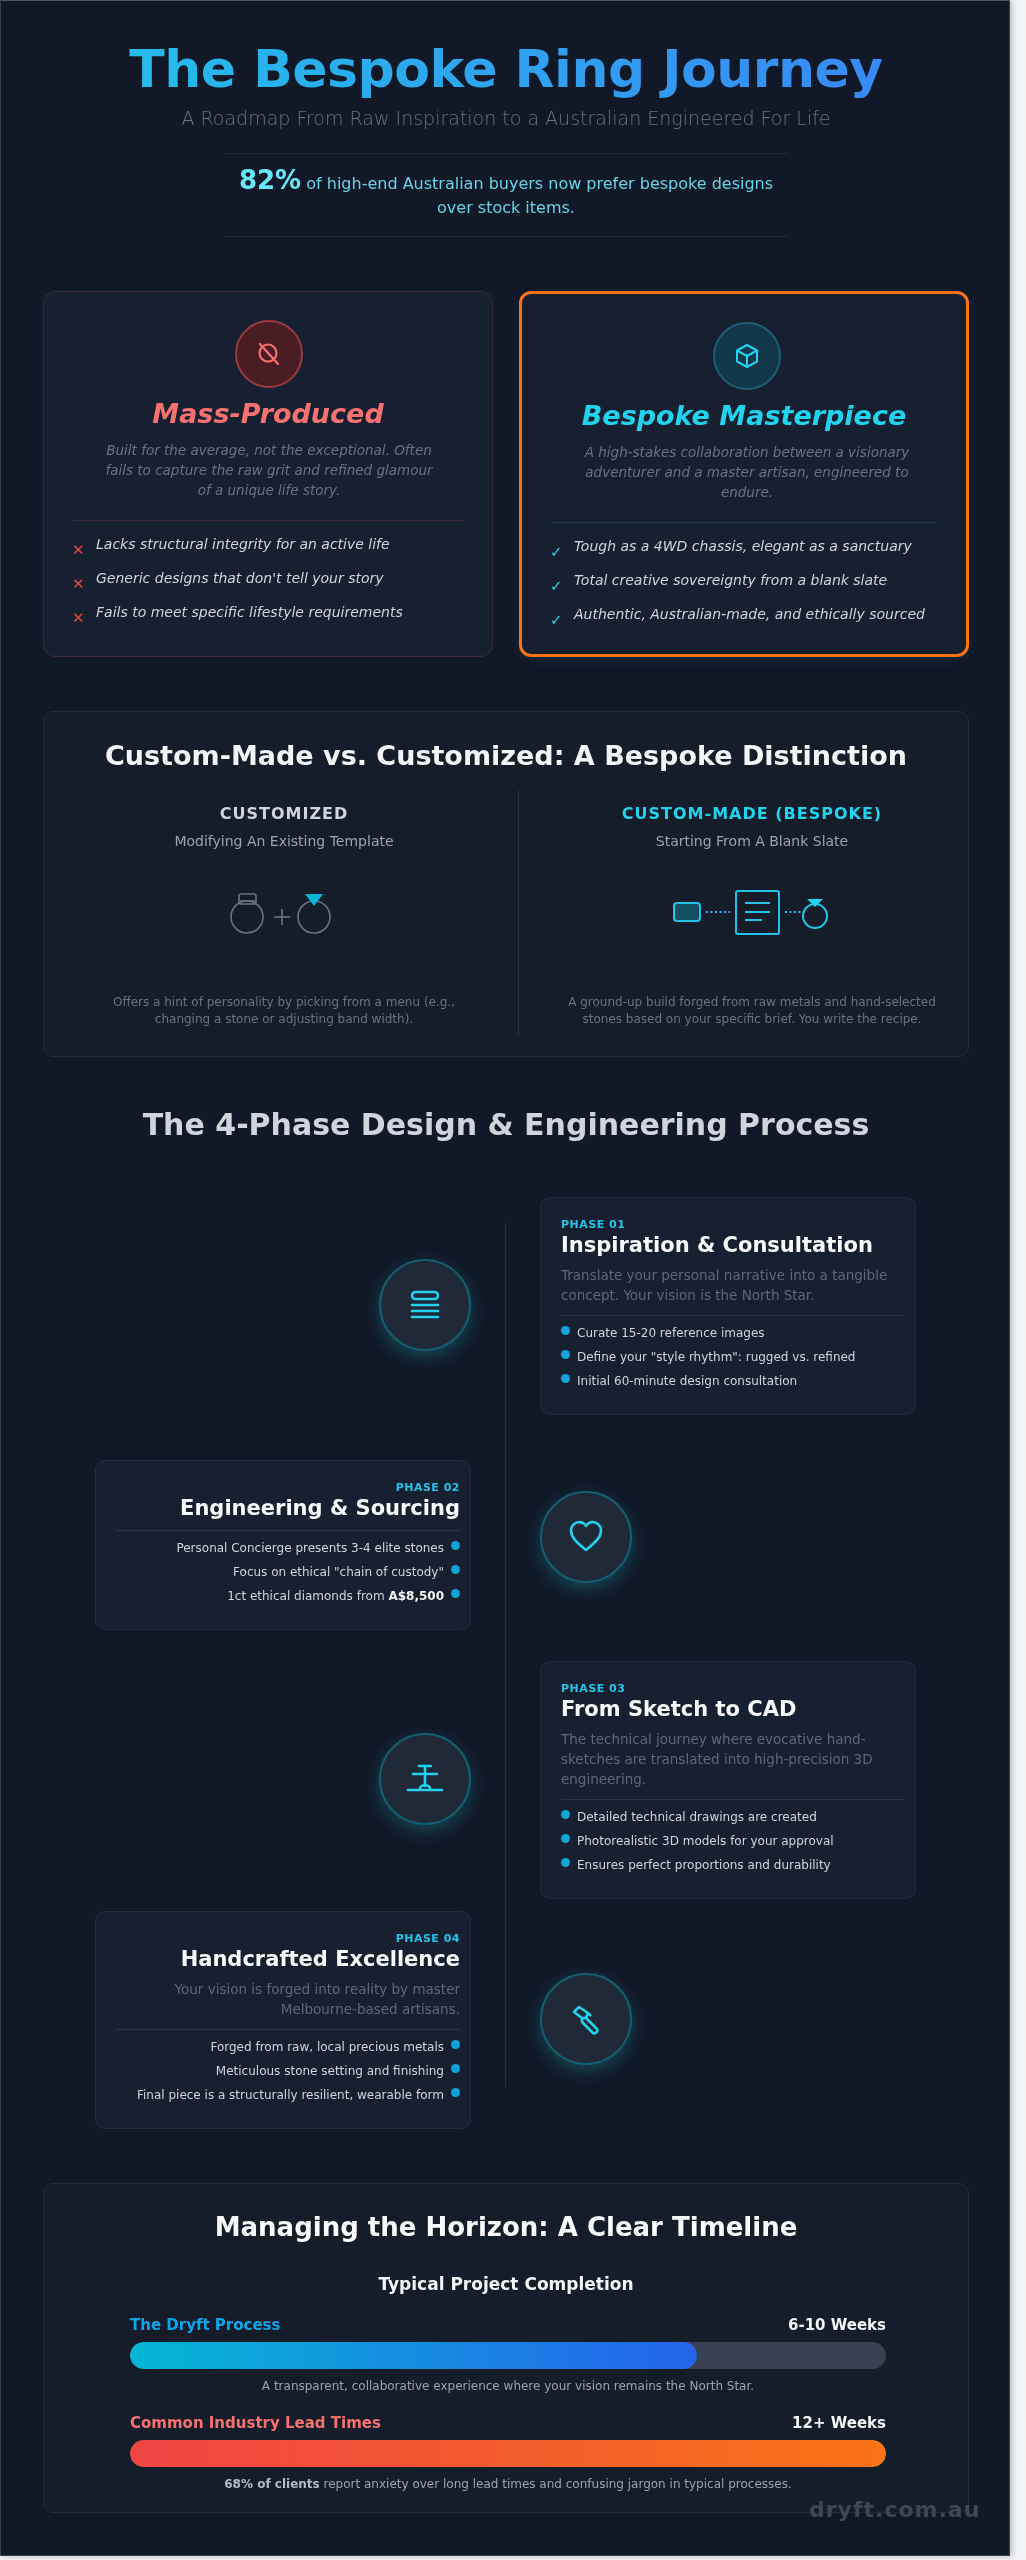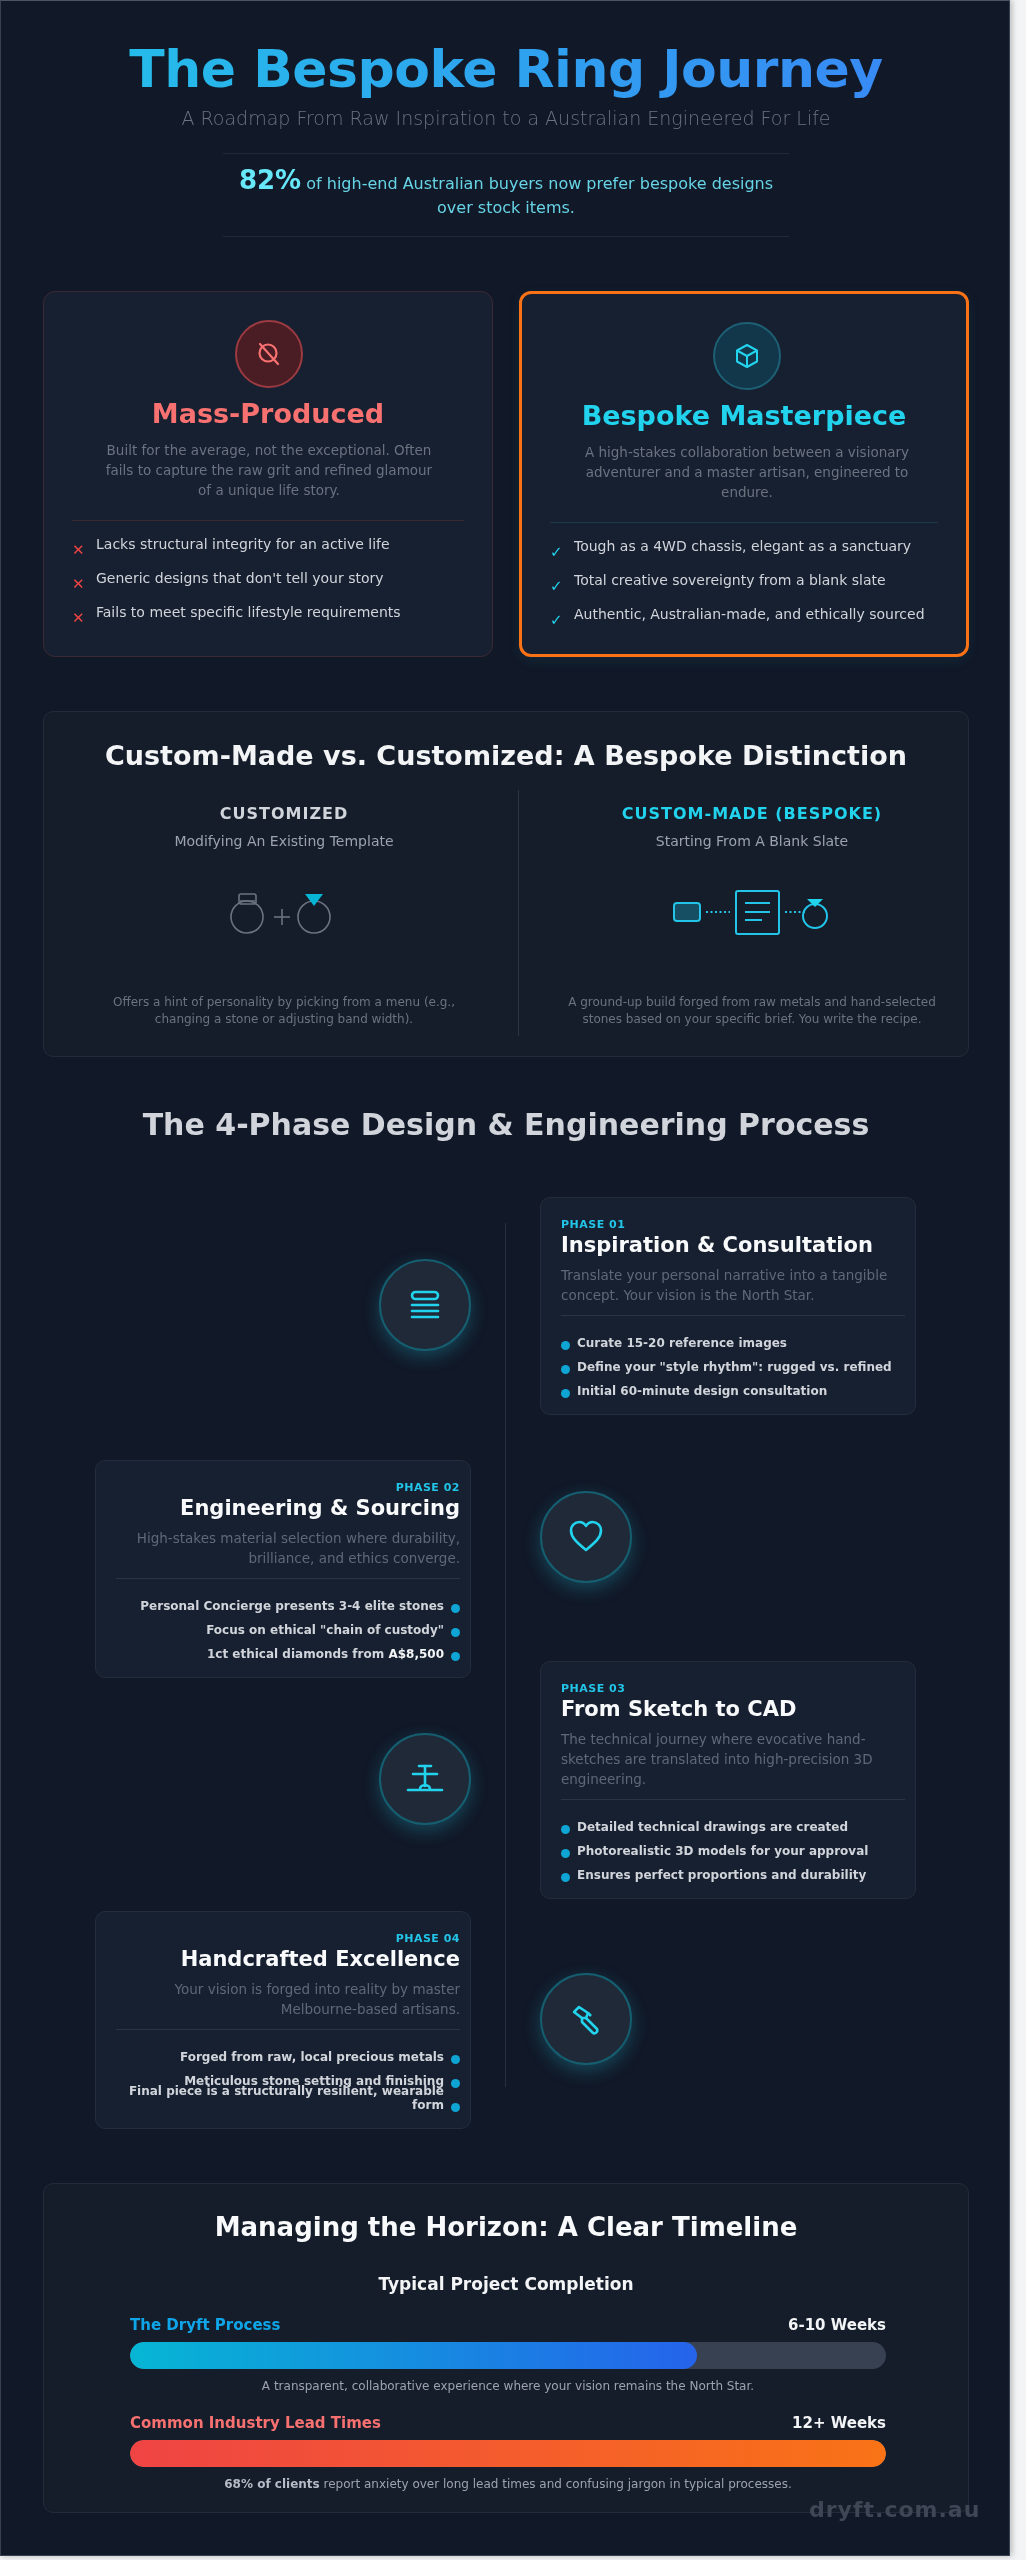--- a/index.html
+++ b/index.html
@@ -26,21 +26,21 @@
     position: absolute; left: 222px; width: 566px; top: 152px; height: 84px;
     border-top: 1px solid #1f2937; border-bottom: 1px solid #1f2937;
     text-align: center; padding-top: 14px; line-height: 24px;
   }
   .stat-num { font-size: 26px; font-weight: bold; color: #67e8f9; }
   .stat-text { font-size: 16px; color: #67d4e6; }
 
   
   .card {
     position: absolute; top: 290px; width: 450px; height: 366px;
-    background: #172030; border-radius: 12px; text-align: center;
+    background: #172030; border-radius: 12px; text-align: center; font-style: italic;
   }
   .card.left { left: 42px; border: 1px solid #3a2a33; }
   .card.right { left: 518px; border: 3px solid #f97316; box-shadow: 0 4px 14px rgba(34,211,238,0.08); }
   .card .icon-circle {
     position: absolute; left: 191px; top: 28px; width: 68px; height: 68px; border-radius: 50%;
     display: flex; align-items: center; justify-content: center;
   }
   .card.left .icon-circle { background: #4a1d24; border: 2px solid #9b3a40; }
   .card.right .icon-circle { background: #12364a; border: 2px solid #1d6075; }
   .card h2 { position: absolute; left: 0; width: 100%; top: 106px; font-size: 27px; font-weight: bold; }
@@ -80,21 +80,21 @@
     position: absolute; width: 376px; background: #172030; border: 1px solid #232d3c; border-radius: 10px;
     padding: 20px 10px 16px 20px;
   }
   .phase.r { left: 539px; }
   .phase.l { left: 94px; text-align: right; }
   .phase .tag { font-size: 11px; font-weight: bold; color: #22c4e8; letter-spacing: 0.5px; }
   .phase h3 { font-size: 21px; font-weight: bold; color: #f9fafb; margin-top: 2px; }
   .phase .pdesc { margin-top: 8px; font-size: 13.5px; line-height: 20px; color: #5f6877; }
   .phase .pdiv { margin: 10px 0 10px; height: 1px; background: #2a3442; }
   .phase ul { list-style: none; }
-  .phase li { font-size: 12px; color: #d1d5db; height: 24px; display: flex; align-items: flex-end; font-weight: bold; }
+  .phase li { font-size: 12px; color: #d1d5db; height: 24px; display: flex; align-items: flex-start; }
   .phase.r li { justify-content: flex-start; }
   .phase.l li { justify-content: flex-end; }
   .dot { width: 9px; height: 9px; border-radius: 50%; background: #0ea5d4; display: inline-block; flex: none; }
   .phase.r .dot { margin-right: 7px; }
   .phase.l .dot { margin-left: 7px; }
   .phase b { color: #f3f4f6; }
   .node {
     position: absolute; width: 92px; height: 92px; border-radius: 50%;
     background: #1f2937; border: 2px solid #155e70;
     box-shadow: 0 6px 18px rgba(34,211,238,0.25);
@@ -250,21 +250,20 @@
       <li>
           <span class="dot"></span>
           <span>Initial 60-minute design consultation</span>
         </li>
     </ul>
   </div>
 
   <div class="phase l" style="top:1427px;margin-top:32px;">
     <div class="tag">PHASE 02</div>
     <h3>Engineering &amp; Sourcing</h3>
-    <p class="pdesc">High-stakes material selection where durability, brilliance, and ethics converge.</p>
     <div class="pdiv"></div>
     <ul>
       <li>
           <span>Personal Concierge presents 3-4 elite stones</span>
           <span class="dot"></span>
         </li>
       <li>
           <span>Focus on ethical "chain of custody"</span>
           <span class="dot"></span>
         </li>

